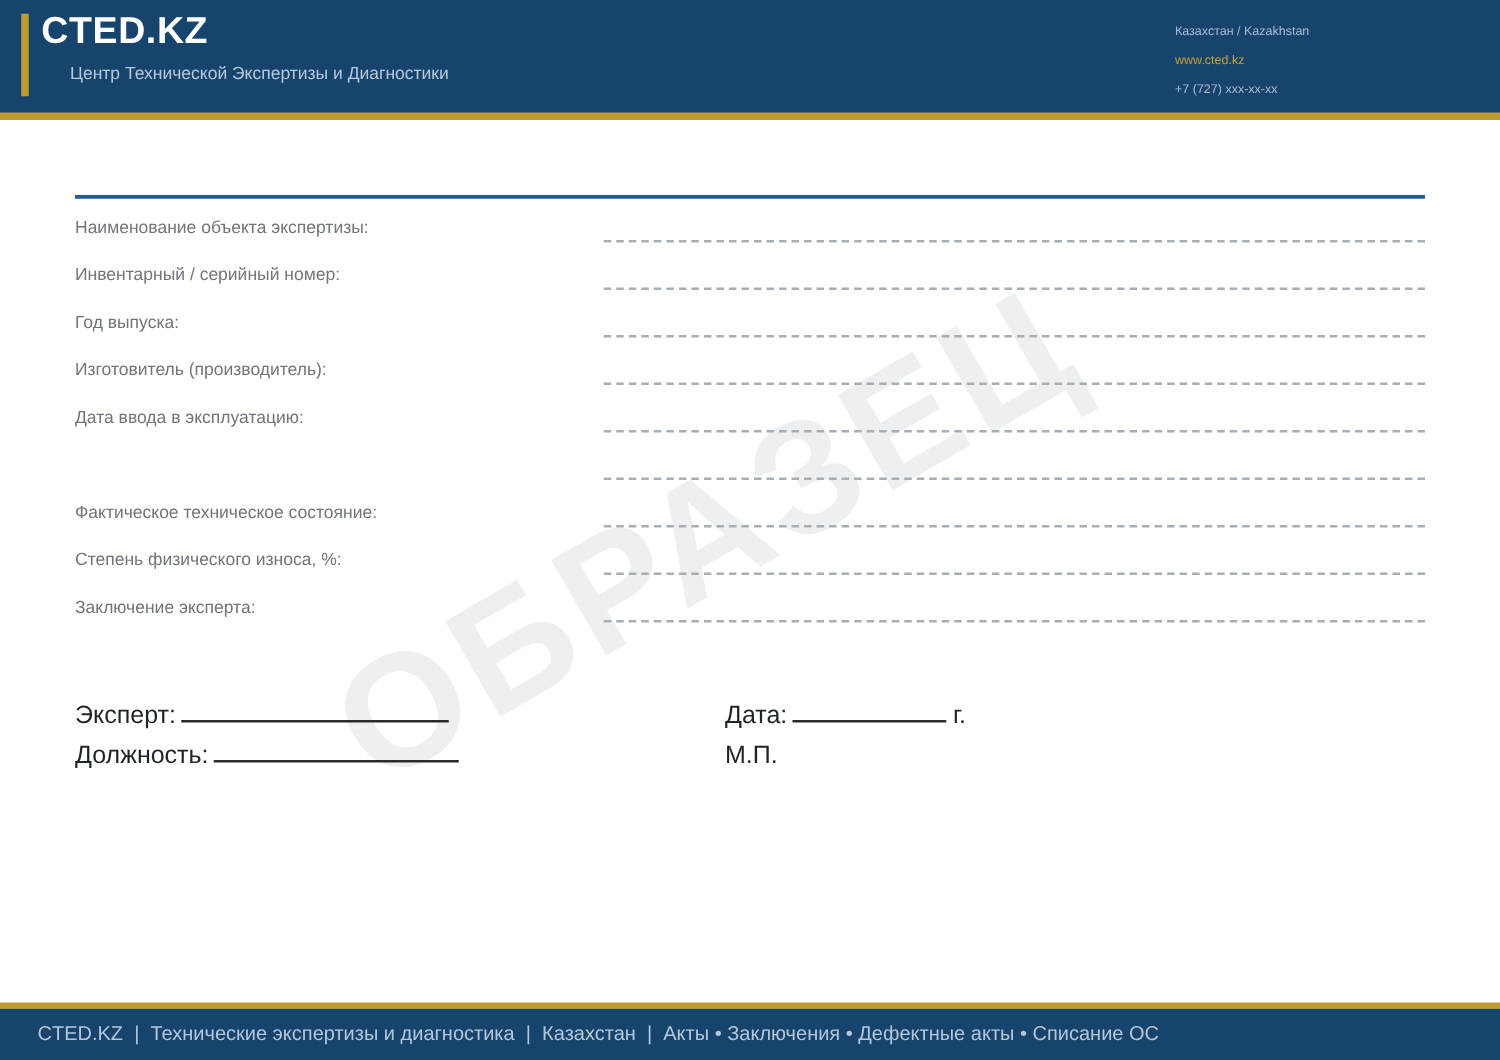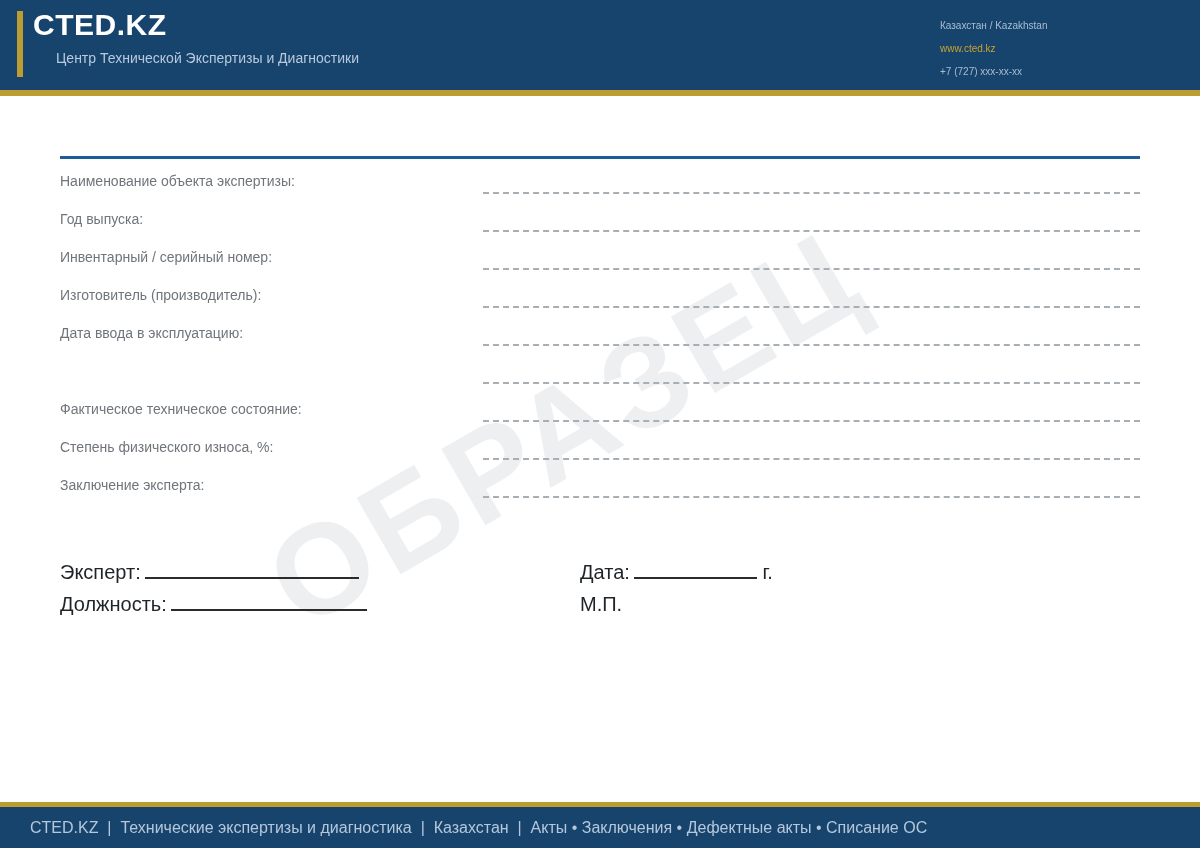--- a/index.html
+++ b/index.html
@@ -63,25 +63,25 @@
   <div class="watermark">ОБРАЗЕЦ</div>
 
   <div class="title-rule"></div>
 
   <div class="fields">
     <div class="field-row">
       <span class="field-label">Наименование объекта экспертизы:</span>
       <div class="fill-line"></div>
     </div>
     <div class="field-row">
-      <span class="field-label">Год выпуска:</span>
+      <span class="field-label">Инвентарный / серийный номер:</span>
       <div class="fill-line"></div>
     </div>
     <div class="field-row">
-      <span class="field-label">Инвентарный / серийный номер:</span>
+      <span class="field-label">Год выпуска:</span>
       <div class="fill-line"></div>
     </div>
     <div class="field-row">
       <span class="field-label">Изготовитель (производитель):</span>
       <div class="fill-line"></div>
     </div>
     <div class="field-row">
       <span class="field-label">Дата ввода в эксплуатацию:</span>
       <div class="fill-line"></div>
     </div>

